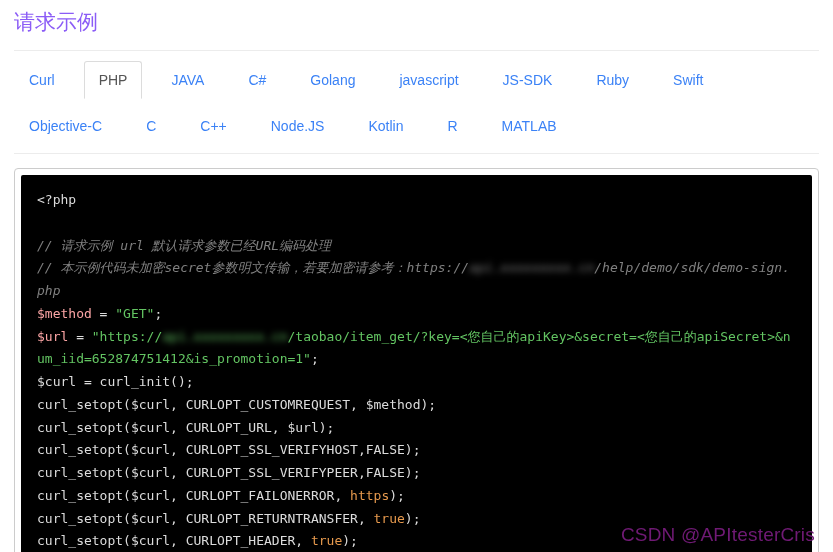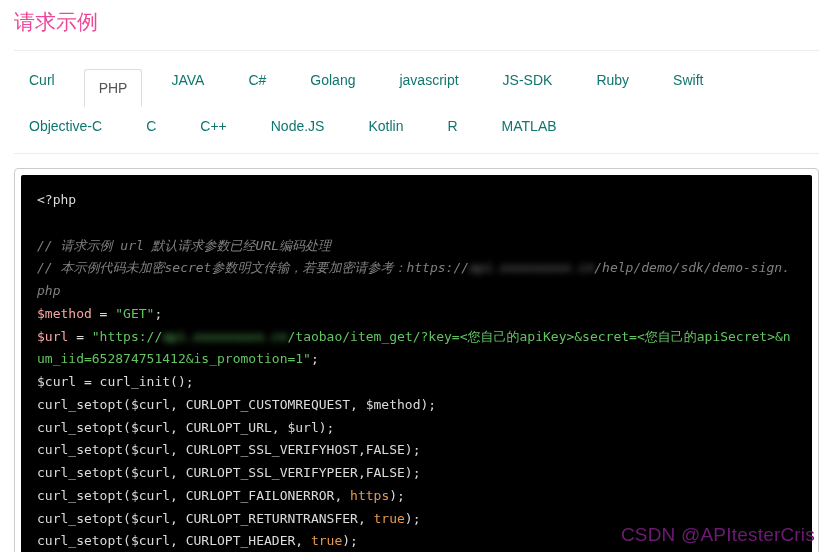--- a/index.html
+++ b/index.html
@@ -9,51 +9,51 @@
     font-family: "Microsoft YaHei", Arial, sans-serif;
     background: #ffffff;
     font-size: 14px;
     width: 833px;
   }
   .container {
     padding: 0 14px 12px 14px;
   }
   .title {
     font-size: 21px;
-    color: #ec4899;
+    color: #8b5cf6;
     font-weight: normal;
     padding: 8px 0 14px 0;
     border-bottom: 1px solid #ececec;
     margin-bottom: 0;
   }
   .tabs {
     display: flex;
     flex-wrap: wrap;
     gap: 0;
     padding: 10px 0 0 0;
     border-bottom: 1px solid #ececec;
   }
   .tab {
     padding: 10px 14px;
-    color: #0f766e;
+    color: #3b82f6;
     font-size: 14px;
     cursor: pointer;
     margin-right: 14px;
     margin-bottom: 8px;
     border: 1px solid transparent;
     background: transparent;
   }
   .tab.active {
     color: #555;
     background: #fff;
     border: 1px solid #dcdcdc;
     border-bottom: 1px solid #fff;
     border-radius: 3px 3px 0 0;
     position: relative;
-    top: 8px;
+    top: 0;
   }
   .code-wrap {
     margin-top: 14px;
     border: 1px solid #ccc;
     border-radius: 4px;
     padding: 6px;
     background: #fff;
   }
   .code-block {
     background: #000000;

